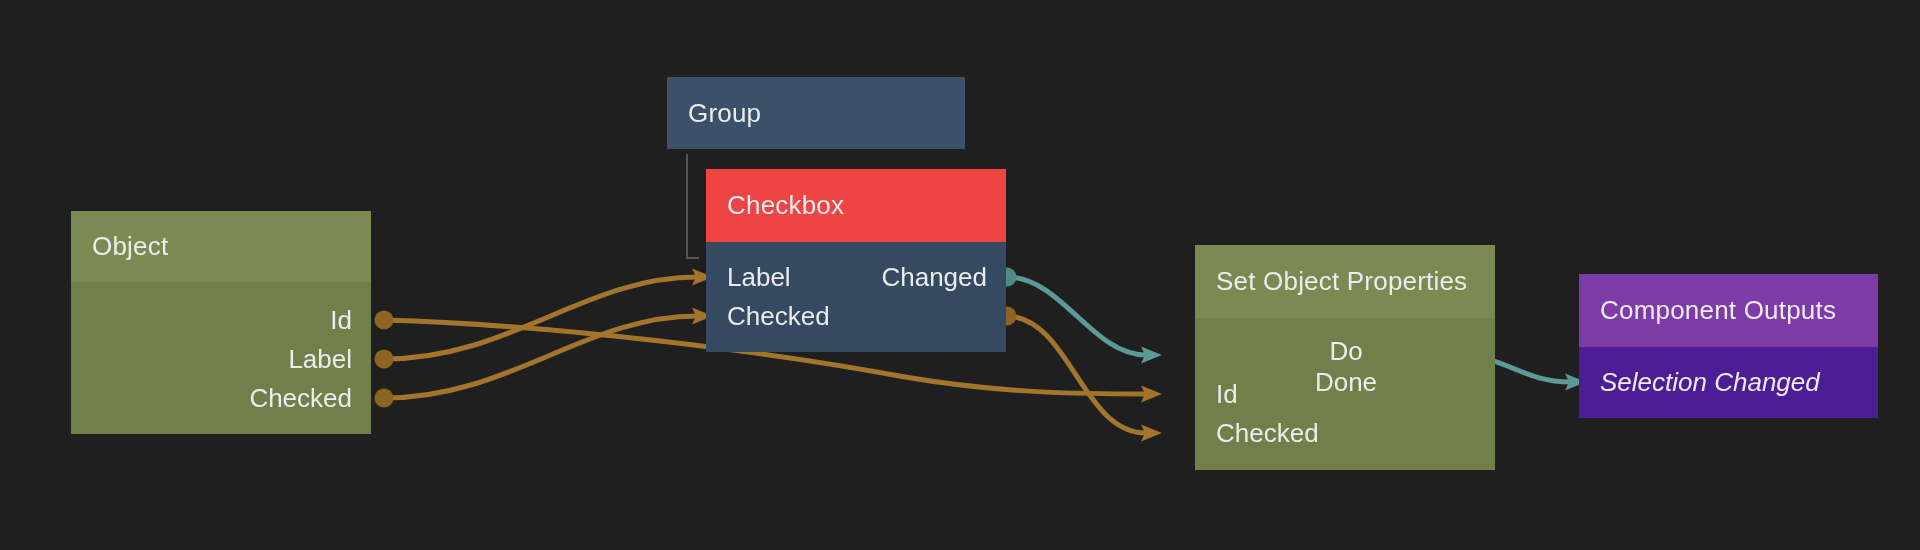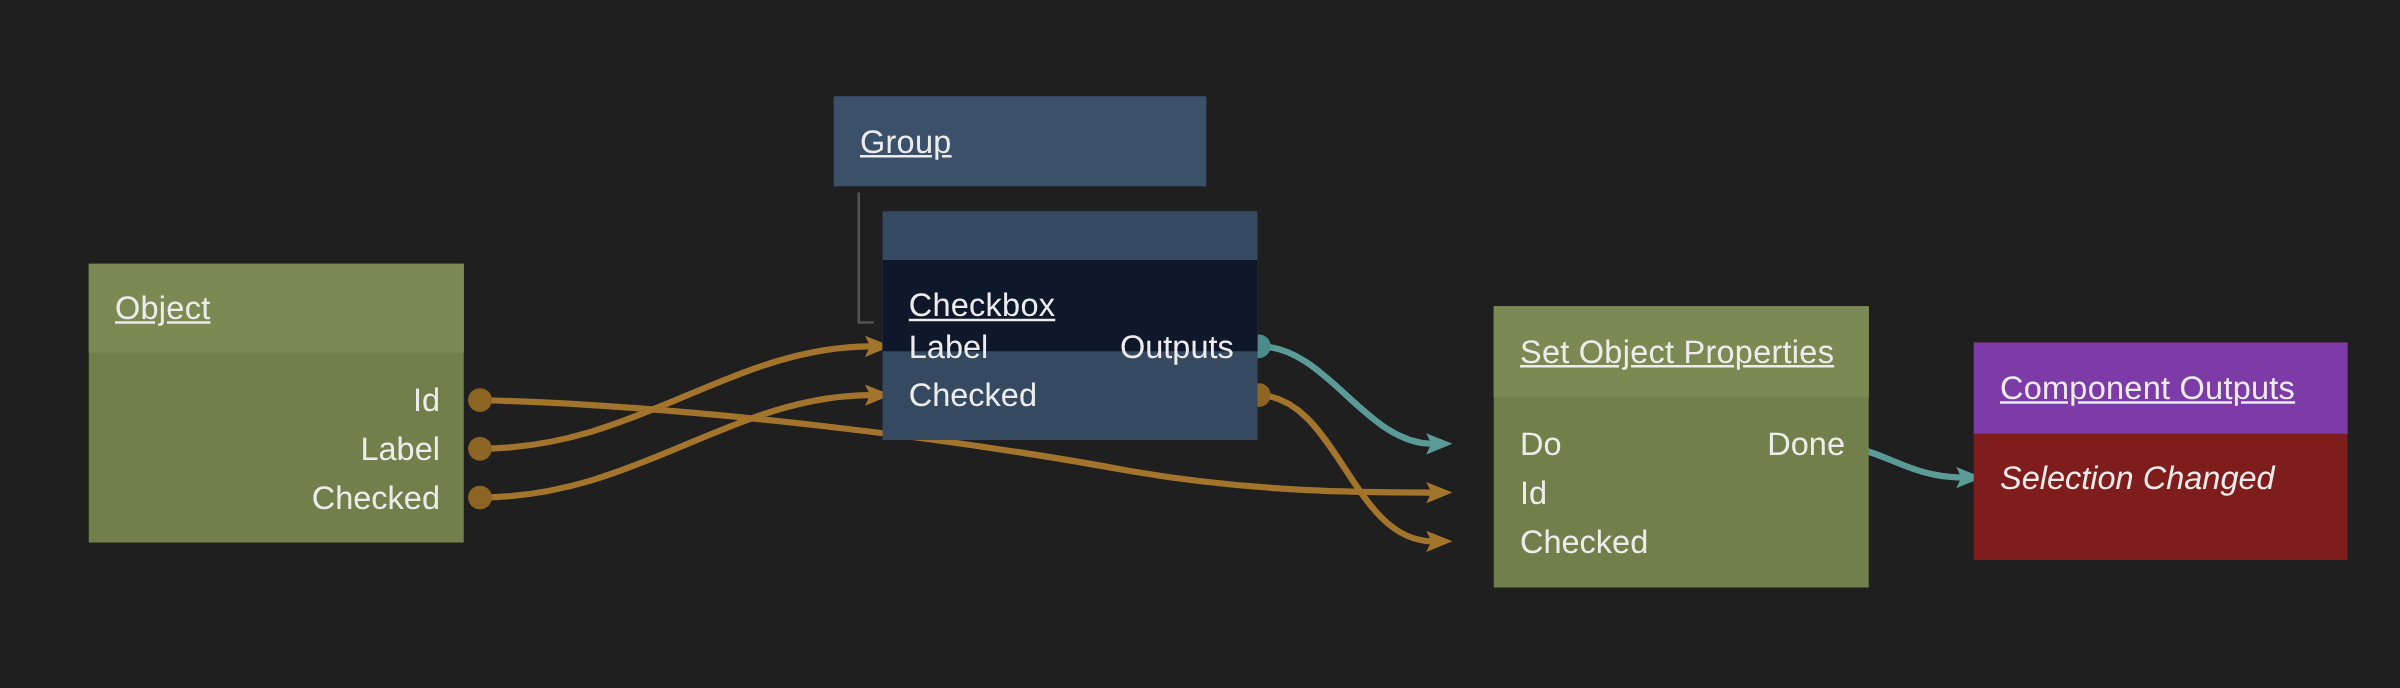--- a/index.html
+++ b/index.html
@@ -13,21 +13,20 @@
   .node{
     position:absolute;
     color:#ececec;
   }
   .node-header{
     display:flex;
     align-items:center;
     padding:0 21px;
     box-sizing:border-box;
     white-space:nowrap;
-    text-decoration:underline;
   }
   .node-title{
     font-size:26px;
     letter-spacing:0.2px;
   }
   .node-row{
     position:absolute;
     left:0;right:0;
     height:38px;
     display:flex;
@@ -85,50 +84,50 @@
         <span></span>
         <span>Checked</span>
       </div>
     </div>
     <div class="node" style="left: 667px; top: 77px; width: 298px; height: 72px; background: rgb(53, 74, 97);">
       <div class="node-header" style="height: 72px; background: rgb(59, 80, 105);">
         <span class="node-title">Group</span>
       </div>
     </div>
     <div class="node" style="left: 706px; top: 169px; width: 300px; height: 183px; background: rgb(53, 74, 97);">
-      <div class="node-header" style="height: 73px; background: #0f172a; margin-top: 39px;">
+      <div class="node-header" style="height: 73px; background: #ef4444;">
         <span class="node-title">Checkbox</span>
       </div>
       <div class="node-row" style="top: 89px;">
         <span>Label</span>
-        <span>Outputs</span>
+        <span>Changed</span>
       </div>
       <div class="node-row" style="top: 128px;">
         <span>Checked</span>
         <span></span>
       </div>
     </div>
     <div class="node" style="left: 1155px; top: 245px; width: 300px; height: 225px; background: rgb(113, 128, 74); margin-left: 40px;">
       <div class="node-header" style="height: 73px; background: rgb(123, 138, 82);">
         <span class="node-title">Set Object Properties</span>
       </div>
-      <div class="node-row" style="top: 91px;">
+      <div class="node-row" style="top: 91px; flex-direction: column;">
         <span>Do</span>
         <span>Done</span>
       </div>
       <div class="node-row" style="top: 130px;">
         <span>Id</span>
         <span></span>
       </div>
       <div class="node-row" style="top: 169px;">
         <span>Checked</span>
         <span></span>
       </div>
     </div>
-    <div class="node" style="left: 1579px; top: 274px; width: 299px; height: 174px; background: #7f1d1d;">
+    <div class="node" style="left: 1579px; top: 274px; width: 299px; height: 144px; background: #4c1d95;">
       <div class="node-header" style="height: 73px; background: rgb(124, 59, 166);">
         <span class="node-title">Component Outputs</span>
       </div>
       <div class="node-row" style="top: 89px; font-style: italic;">
         <span>Selection Changed</span>
         <span></span>
       </div>
     </div>
   </div>
 

